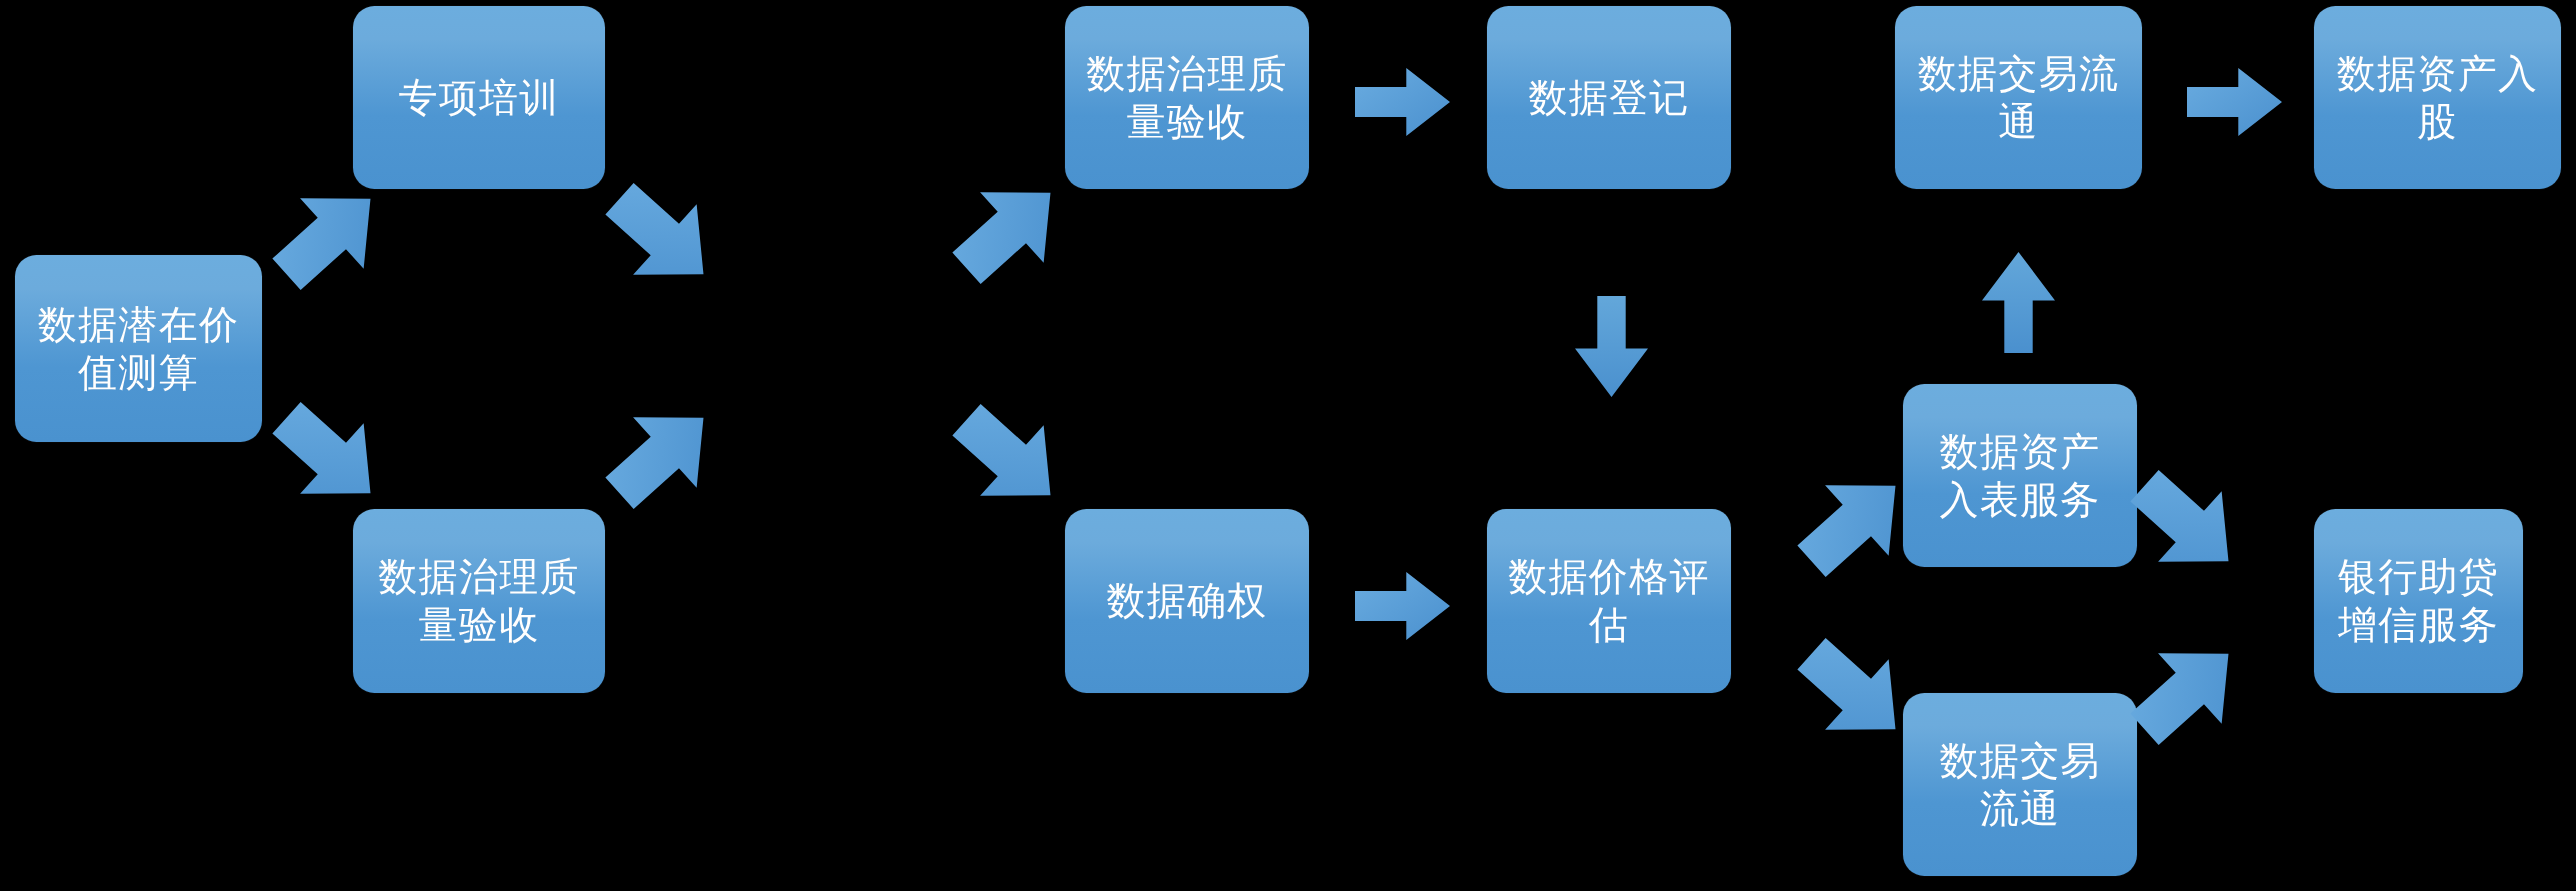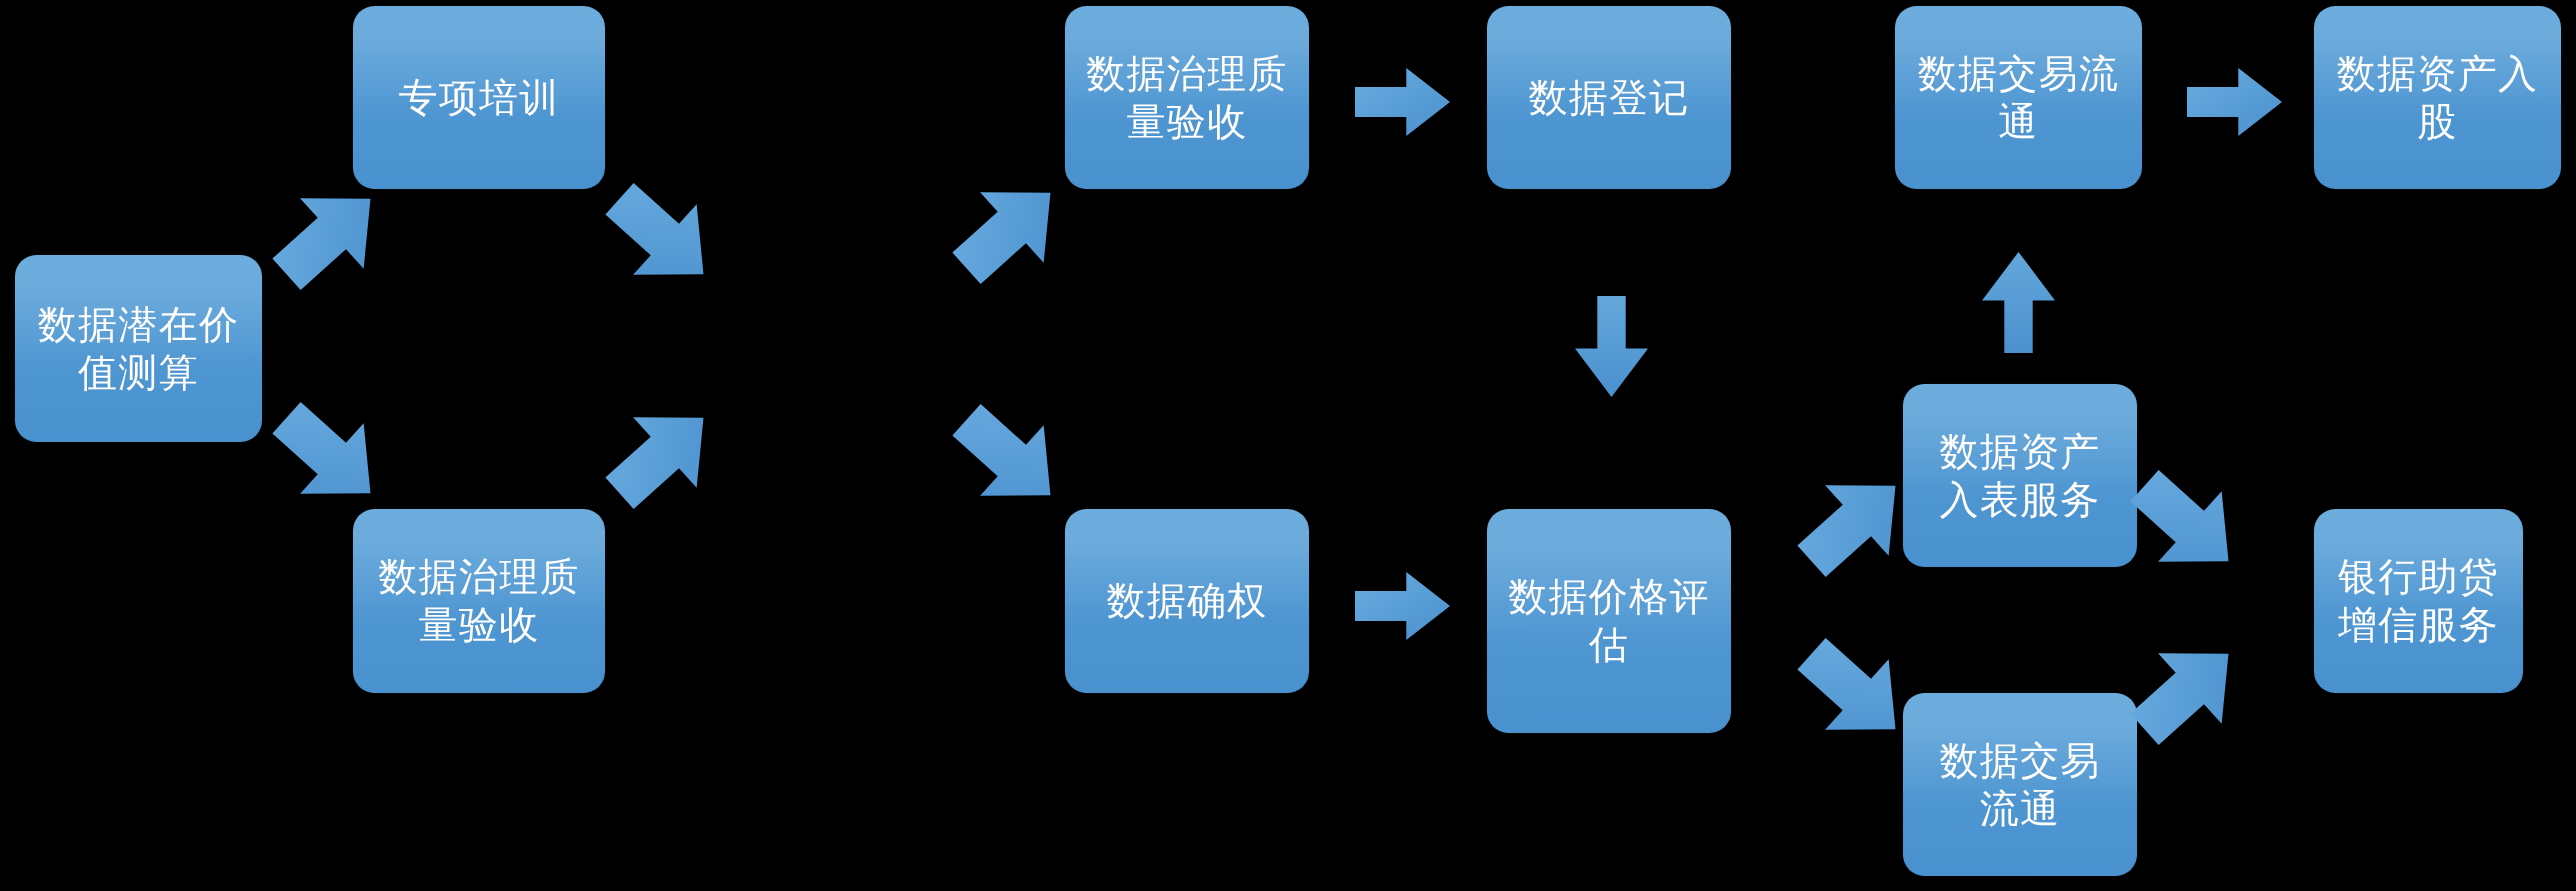--- a/index.html
+++ b/index.html
@@ -66,21 +66,21 @@
     </div>
     <div class="node" style="left: 1895px; top: 6.3px; width: 247px; height: 183px;">
       <span class="label">数据交易流通</span>
     </div>
     <div class="node" style="left: 2314px; top: 6.3px; width: 247px; height: 183px;">
       <span class="label">数据资产入股</span>
     </div>
     <div class="node" style="left: 1065px; top: 509px; width: 244px; height: 184px;">
       <span class="label">数据确权</span>
     </div>
-    <div class="node" style="left: 1487px; top: 509px; width: 244px; height: 224px;">
+    <div class="node" style="left: 1487px; top: 509px; width: 244px; height: 184px; border-radius: 19px;">
       <span class="label">数据价格评估</span>
     </div>
     <div class="node" style="left: 1903px; top: 384px; width: 234px; height: 183px;">
       <span class="label">数据资产入表服务</span>
     </div>
     <div class="node" style="left: 1903px; top: 693px; width: 234px; height: 183px;">
       <span class="label">数据交易流通</span>
     </div>
     <div class="node" style="left: 2314px; top: 509px; width: 209px; height: 184px; align-items: center;">
       <span class="label">银行助贷增信服务</span>

